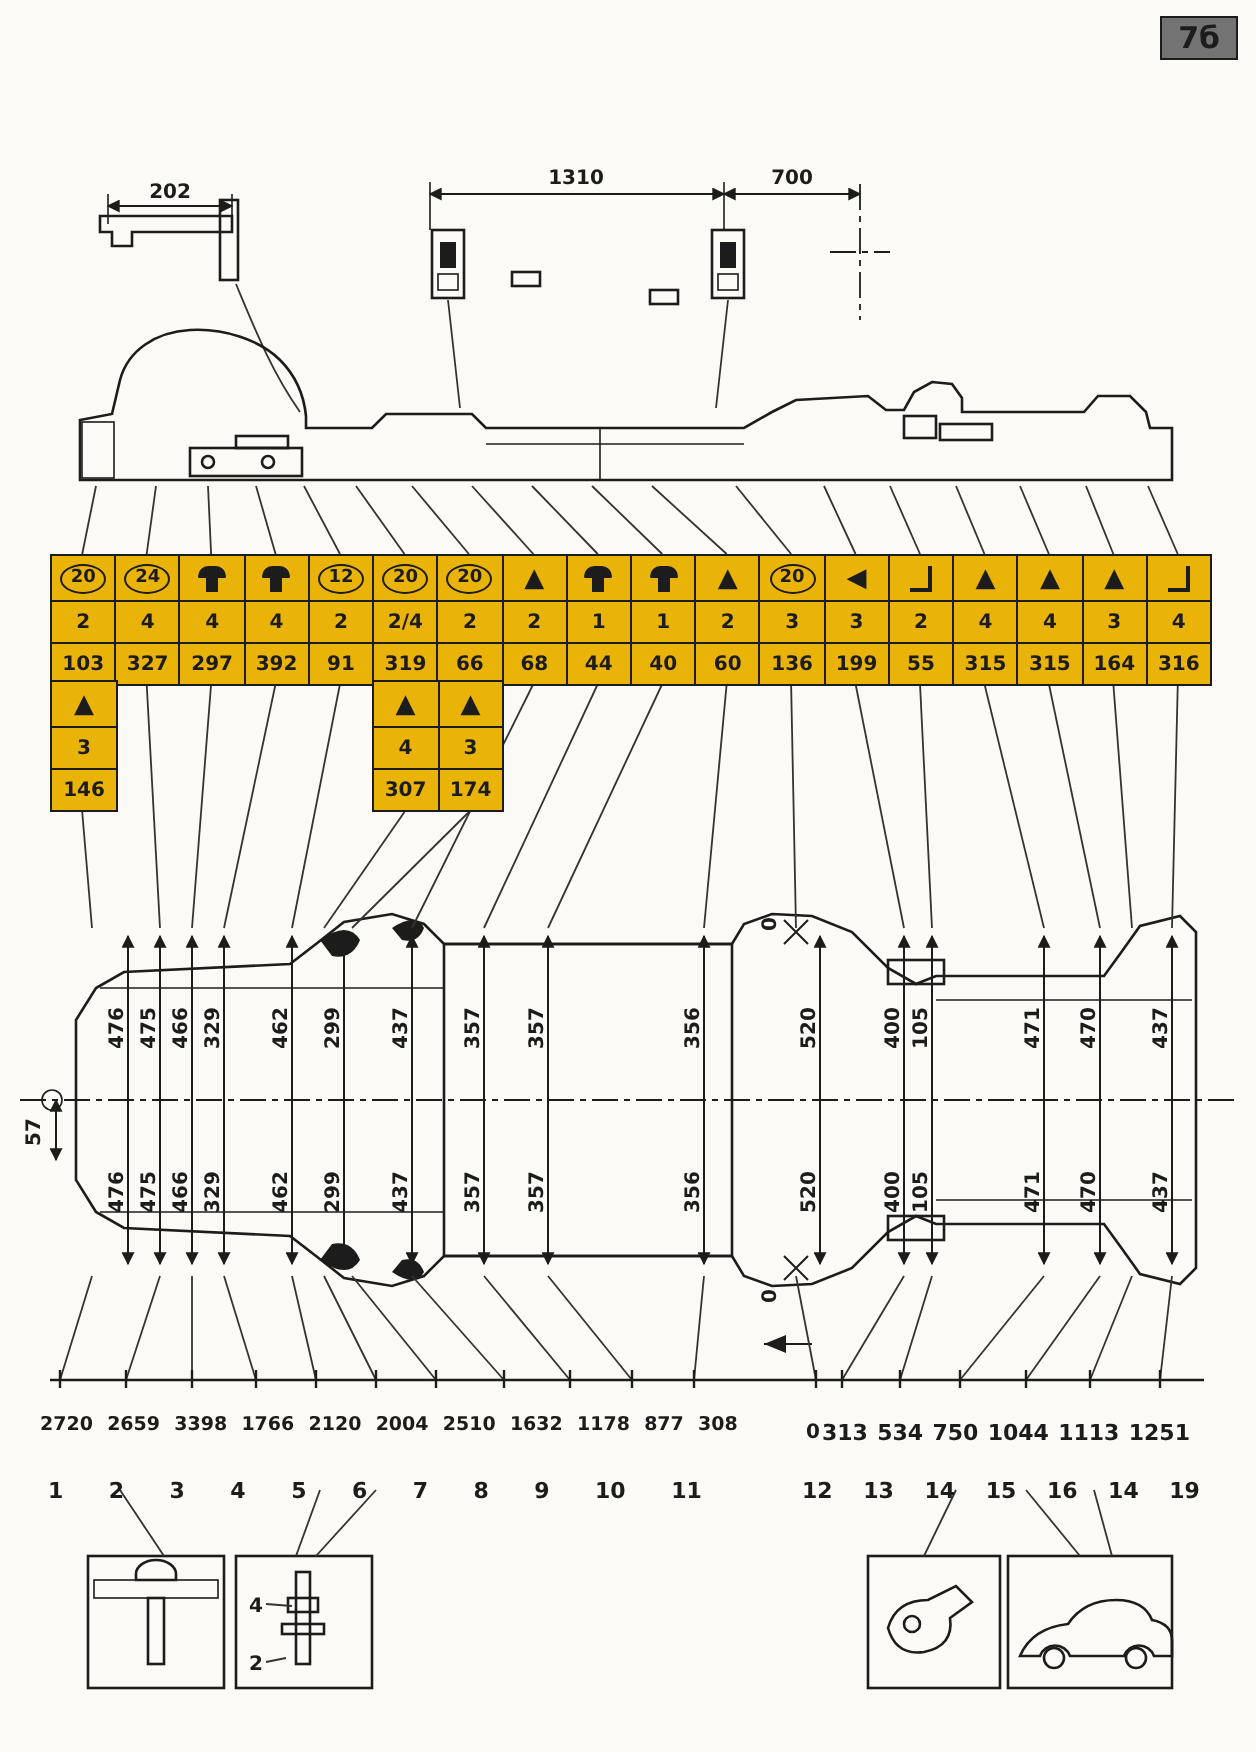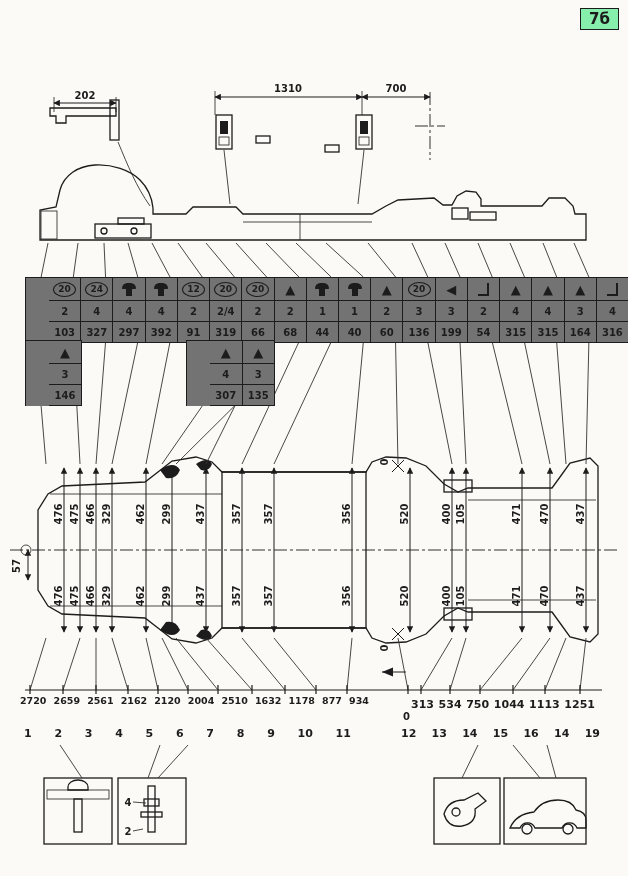--- a/index.html
+++ b/index.html
@@ -11,43 +11,43 @@
   .dimtext-h{font-size:10px;font-weight:bold;}
   .outline{fill:none;stroke:#1c1c1c;stroke-width:1.3;}
   .thin{fill:none;stroke:#1c1c1c;stroke-width:0.8;}
   .leader{stroke:#333;stroke-width:0.9;fill:none;}
   .dim{stroke:#1c1c1c;stroke-width:1;fill:none;}
   .tick{stroke:#1c1c1c;stroke-width:1.2;}
   .cdash{stroke:#1c1c1c;stroke-width:0.9;fill:none;stroke-dasharray:13 3 3 3;}
   .solid{fill:#1c1c1c;stroke:none;}
 
   .fig-label{position:absolute;right:9px;top:8px;border:1.7px solid #1c1c1c;
-             padding:1px 8px;font-size:15px;font-weight:bold;background:#86efac;}
-
-  .spec-table,.sub-table{position:absolute;display:grid;background:#737373;
-             border-top:1.2px solid #1c1c1c;border-left:1.2px solid #1c1c1c;padding-left:23px;}
+             padding:1px 8px;font-size:15px;font-weight:bold;background:#737373;}
+
+  .spec-table,.sub-table{position:absolute;display:grid;background:#eab308;
+             border-top:1.2px solid #1c1c1c;border-left:1.2px solid #1c1c1c;}
   .spec-table{left:25px;top:277px;width:580px;grid-template-columns:repeat(18,1fr);}
   .sub-a{left:25px;top:340px;width:33px;grid-template-columns:1fr;}
   .sub-b{left:186px;top:340px;width:65px;grid-template-columns:1fr 1fr;}
   .cell{border-right:1.2px solid #1c1c1c;border-bottom:1.2px solid #1c1c1c;
         display:flex;align-items:center;justify-content:center;height:20px;
         font-size:10px;font-weight:bold;overflow:hidden;}
   .cell.sym{height:22px;}
   .circ{display:inline-block;border:1.3px solid #1c1c1c;border-radius:50%;
         min-width:15px;padding:0 3px;height:13px;line-height:13px;
         font-size:9px;font-weight:bold;text-align:center;}
   .tri{font-size:13px;line-height:1;}
   .rivet{position:relative;display:inline-block;width:16px;height:13px;}
   .rivet::before{content:"";position:absolute;left:1px;top:0;width:14px;height:6px;
         background:#1c1c1c;border-radius:7px 7px 1px 1px;}
   .rivet::after{content:"";position:absolute;left:5px;top:6px;width:6px;height:7px;background:#1c1c1c;}
   .corner{display:inline-block;width:9px;height:11px;
         border-right:2.4px solid #1c1c1c;border-bottom:2.4px solid #1c1c1c;}
 
-  .scale-row{position:absolute;display:flex;justify-content:space-between;font-weight:bold;}
+  .scale-row{position:absolute;display:flex;justify-content:space-between;font-weight:bold;margin-top:12px;}
   .scale-values-left{left:20px;top:695px;width:349px;font-size:9.5px;}
   .scale-values-right{left:411px;top:698px;width:184px;font-size:11px;}
   .scale-zero{position:absolute;left:403px;top:711px;font-size:10px;font-weight:bold;}
   .scale-indices-left{left:24px;top:727px;width:327px;font-size:11px;}
   .scale-indices-right{left:401px;top:727px;width:199px;font-size:11px;}
 </style>
 </head>
 <body>
 
 <div class="page">
@@ -386,21 +386,21 @@
     <div class="cell">392</div>
     <div class="cell">91</div>
     <div class="cell">319</div>
     <div class="cell">66</div>
     <div class="cell">68</div>
     <div class="cell">44</div>
     <div class="cell">40</div>
     <div class="cell">60</div>
     <div class="cell">136</div>
     <div class="cell">199</div>
-    <div class="cell">54</div>
+    <div class="cell">55</div>
     <div class="cell">315</div>
     <div class="cell">315</div>
     <div class="cell">164</div>
     <div class="cell">316</div>
   </div>
 
   <div class="sub-table sub-a">
     <div class="cell sym">
         <span class="tri">▲</span>
       </div>
@@ -411,36 +411,36 @@
   <div class="sub-table sub-b">
     <div class="cell sym">
         <span class="tri">▲</span>
       </div>
     <div class="cell sym">
         <span class="tri">▲</span>
       </div>
     <div class="cell">4</div>
     <div class="cell">3</div>
     <div class="cell">307</div>
-    <div class="cell">135</div>
+    <div class="cell">174</div>
   </div>
 
   <div class="scale-row scale-values-left">
 
   <span>2720</span>
       <span>2659</span>
-      <span>2561</span>
-      <span>2162</span>
+      <span>3398</span>
+      <span>1766</span>
       <span>2120</span>
       <span>2004</span>
       <span>2510</span>
       <span>1632</span>
       <span>1178</span>
       <span>877</span>
-      <span>934</span>
+      <span>308</span>
     </div>
   <div class="scale-row scale-values-right">
 
   <span>313</span>
       <span>534</span>
       <span>750</span>
       <span>1044</span>
       <span>1113</span>
       <span>1251</span>
     </div>

